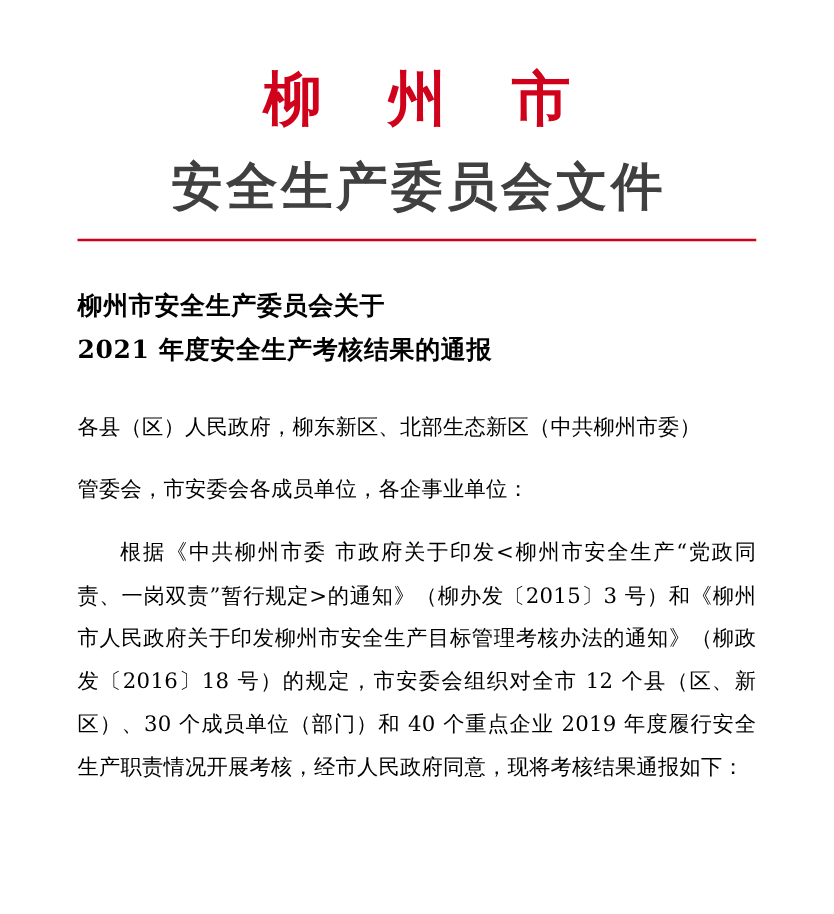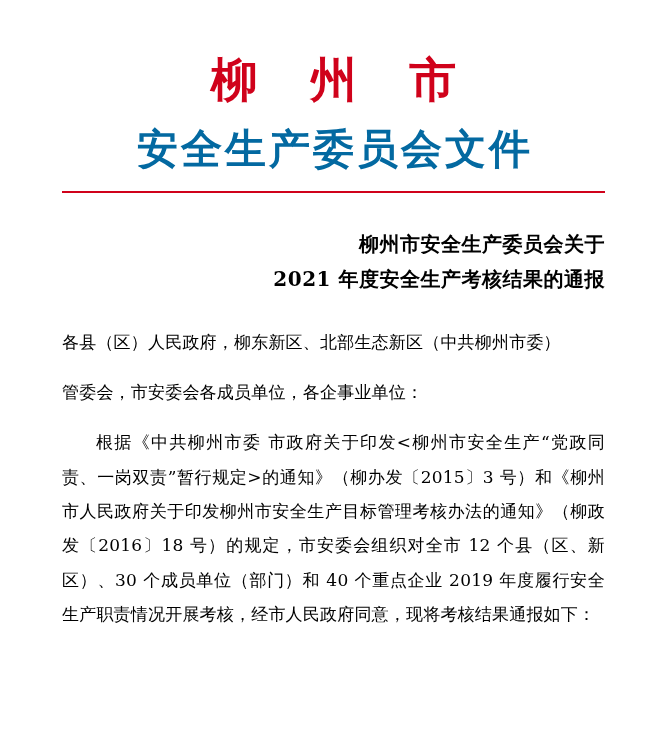--- a/index.html
+++ b/index.html
@@ -30,21 +30,21 @@
     color: #d0021b;
     font-family: "DejaVu Serif", "Liberation Serif", serif;
     font-weight: bold;
     font-size: 47px;
     letter-spacing: 18px;
     line-height: 1.18;
     text-indent: 18px;
     white-space: nowrap;
   }
   .masthead-line2 {
-    color: #0369a1;
+    color: #404040;
     font-family: "DejaVu Serif", "Liberation Serif", serif;
     font-weight: bold;
     font-size: 41px;
     letter-spacing: 3px;
     line-height: 1.2;
     margin-top: 18px;
     text-indent: 3px;
     white-space: nowrap;
   }
   .docnumber {
@@ -56,21 +56,21 @@
     color: #111111;
   }
   .red-rule {
     margin-top: 16px;
     height: 2px;
     background: #d0021b;
     width: 100%;
   }
   .title-block {
     margin-top: 34px;
-    text-align: right;
+    text-align: left;
     font-family: "DejaVu Serif", "Liberation Serif", serif;
     font-weight: bold;
     font-size: 20px;
     line-height: 1.75;
     color: #000000;
     letter-spacing: 0.5px;
   }
   .body-block {
     margin-top: 28px;
     font-family: "DejaVu Serif", "Liberation Serif", serif;

